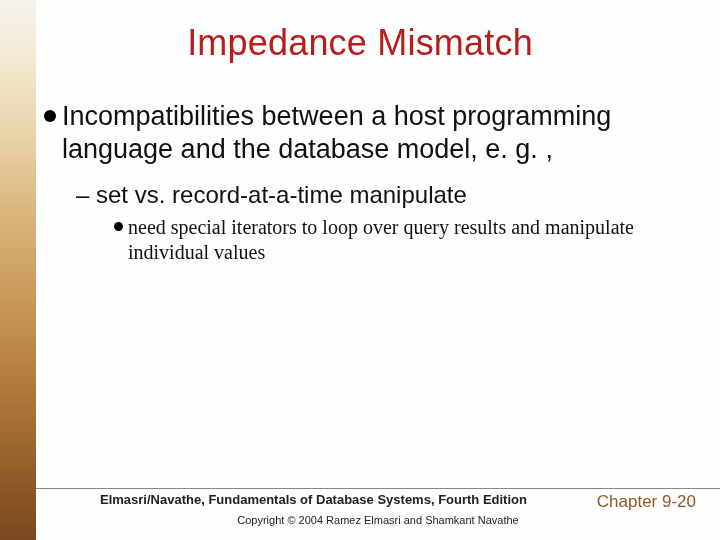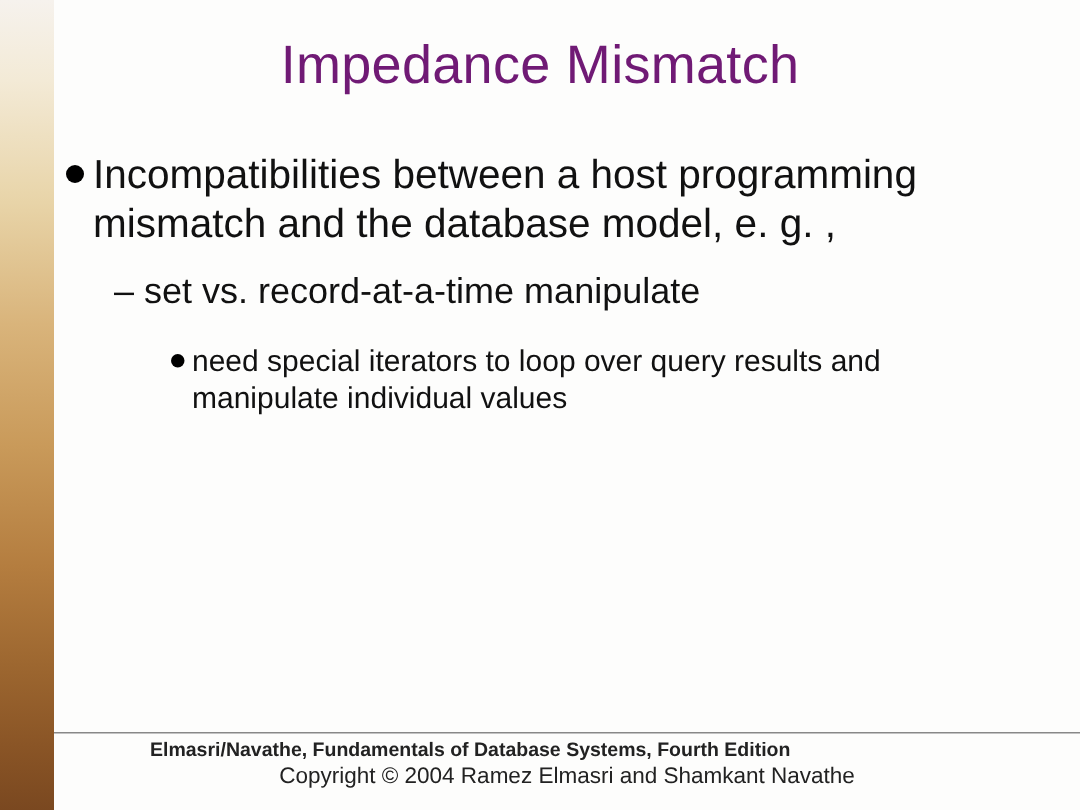--- a/index.html
+++ b/index.html
@@ -30,21 +30,21 @@
   }
   .slide {
     position: absolute;
     left: 0; right: 0; top: 0; bottom: 0;
     padding: 0;
   }
   .title {
     text-align: center;
     font-size: 36px;
     font-weight: 400;
-    color: #701a75;
+    color: #b91c1c;
     margin-top: 22px;
     margin-bottom: 36px;
     letter-spacing: 0.2px;
   }
   .content {
     padding-left: 44px;
     padding-right: 40px;
     color: #111;
   }
   .l1 {
@@ -68,22 +68,23 @@
     margin-left: 32px;
     margin-bottom: 6px;
   }
   .l2::before {
     content: "– ";
   }
   .l3 {
     font-size: 20px;
     line-height: 1.22;
     margin-left: 70px;
-    margin-top: 20px;
+    margin-top: 6px;
     display: flex;
+    font-family: Liberation Serif, serif;
   }
   .l3 .bullet-dot {
     width: 9px; height: 9px;
     background: #000;
     border-radius: 50%;
     flex: 0 0 9px;
     margin-top: 7px;
     margin-right: 5px;
   }
   .l3 .txt { flex: 1; }
@@ -108,51 +109,52 @@
     font-size: 13px;
     font-weight: bold;
     color: #222;
   }
   .chapter {
     font-size: 17px;
     color: #8a5a2a;
   }
   .copyright {
     text-align: center;
-    font-size: 15px;
+    font-size: 11px;
     color: #222;
     margin-top: 2px;
   }
 </style>
 </head>
 <body>
 
 <div class="bg-strip"></div>
 
 <div class="slide">
 
   <h1 class="title">Impedance Mismatch</h1>
 
   <div class="content">
 
     <div class="l1">
       <span class="bullet-dot"></span>
-      <span class="txt">Incompatibilities between a host programming mismatch and the database model, e. g. ,</span>
+      <span class="txt">Incompatibilities between a host programming language and the database model, e. g. ,</span>
     </div>
 
     <div class="l2">set vs. record-at-a-time manipulate</div>
 
     <div class="l3">
       <span class="bullet-dot"></span>
       <span class="txt">need special iterators to loop over query results and manipulate individual values</span>
     </div>
 
   </div>
 
   <div class="footer">
     <div class="hr"></div>
     <div class="footrow">
       <span class="book">Elmasri/Navathe, Fundamentals of Database Systems, Fourth Edition</span>
+      <span class="chapter">Chapter 9-20</span>
     </div>
     <div class="copyright">Copyright © 2004 Ramez Elmasri and Shamkant Navathe</div>
   </div>
 
 </div>
 
 </body></html>

